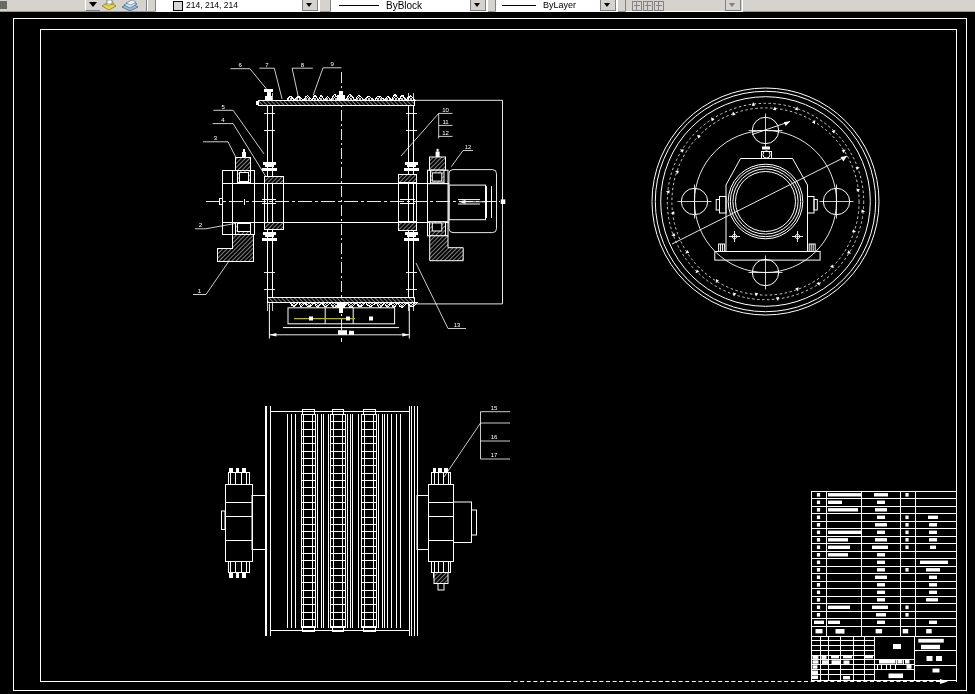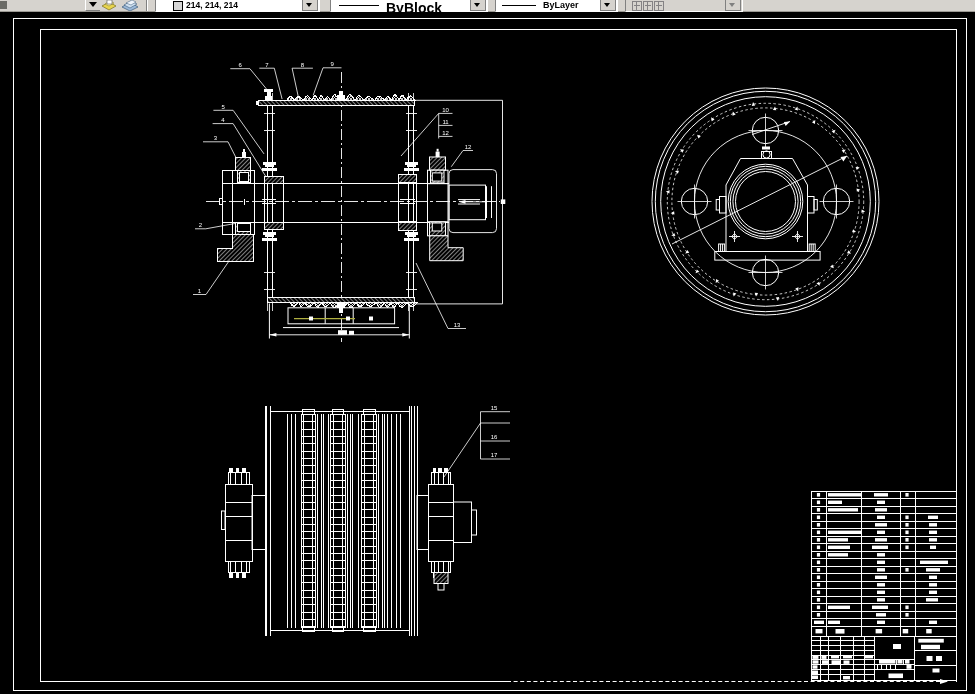--- a/index.html
+++ b/index.html
@@ -1,16 +1,16 @@
 <!DOCTYPE html>
 <html><head><meta charset="utf-8">
 <style>
 html,body{margin:0;padding:0;width:975px;height:694px;background:#000;overflow:hidden;
 font-family:"Liberation Sans",sans-serif;}
-#toolbar{position:absolute;left:0;top:0;width:975px;height:12px;background:#d6d3ce;font-weight:bold;}
+#toolbar{position:absolute;left:0;top:0;width:975px;height:12px;background:#d6d3ce;}
 .tb{position:absolute;font-family:"Liberation Sans",sans-serif;}
 svg{position:absolute;left:0;top:0;}
 </style></head>
 <body>
 
 <div id="toolbar">
 <div class="tb" style="left:0;top:0;width:975px;height:11px;background:#d6d3ce;"></div>
 <div class="tb" style="left:0;top:11px;width:975px;height:1px;background:#9c9a94;"></div>
 
 <div class="tb" style="left:0;top:1px;width:7px;height:8px;background:#6b6b66;"></div>
@@ -35,21 +35,21 @@
 
 <div class="tb" style="left:155px;top:0;width:163px;height:11px;background:#ffffff;border-left:1px solid #808080;border-right:1px solid #fff;border-bottom:1px solid #fff;">
       <div style="position:absolute;left:17px;top:1px;width:8px;height:8px;background:#d6d6d6;border:1px solid #000;"></div>
       <div style="position:absolute;left:30px;top:0px;font-size:8.5px;color:#000;white-space:nowrap;">214, 214, 214</div>
       <div style="position:absolute;left:146px;top:0px;width:14px;height:10px;background:#d6d3ce;border:1px solid #808080;border-top:none;"></div>
       <div style="position:absolute;left:150px;top:3px;width:0;height:0;border-left:3px solid transparent;border-right:3px solid transparent;border-top:4px solid #000;"></div>
     </div>
 
 <div class="tb" style="left:330px;top:0;width:156px;height:11px;background:#ffffff;border-left:1px solid #808080;border-right:1px solid #fff;border-bottom:1px solid #fff;">
       <div style="position:absolute;left:8px;top:5px;width:40px;height:1px;background:#000;"></div>
-      <div style="position:absolute;left:55px;top:0px;font-size:14px;color:#000;">ByBlock</div>
+      <div style="position:absolute;left:55px;top:0px;font-size:10px;color:#000;">ByBlock</div>
       <div style="position:absolute;left:139px;top:0px;width:14px;height:10px;background:#d6d3ce;border:1px solid #808080;border-top:none;"></div>
       <div style="position:absolute;left:143px;top:3px;width:0;height:0;border-left:3px solid transparent;border-right:3px solid transparent;border-top:4px solid #000;"></div>
     </div>
 
 <div class="tb" style="left:495px;top:0;width:121px;height:11px;background:#ffffff;border-left:1px solid #808080;border-right:1px solid #fff;border-bottom:1px solid #fff;">
       <div style="position:absolute;left:6px;top:5px;width:34px;height:1px;background:#000;"></div>
       <div style="position:absolute;left:47px;top:0px;font-size:9px;color:#000;text-align:center;">ByLayer</div>
       <div style="position:absolute;left:104px;top:0px;width:14px;height:10px;background:#d6d3ce;border:1px solid #808080;border-top:none;"></div>
       <div style="position:absolute;left:108px;top:3px;width:0;height:0;border-left:3px solid transparent;border-right:3px solid transparent;border-top:4px solid #000;"></div>
     </div>

